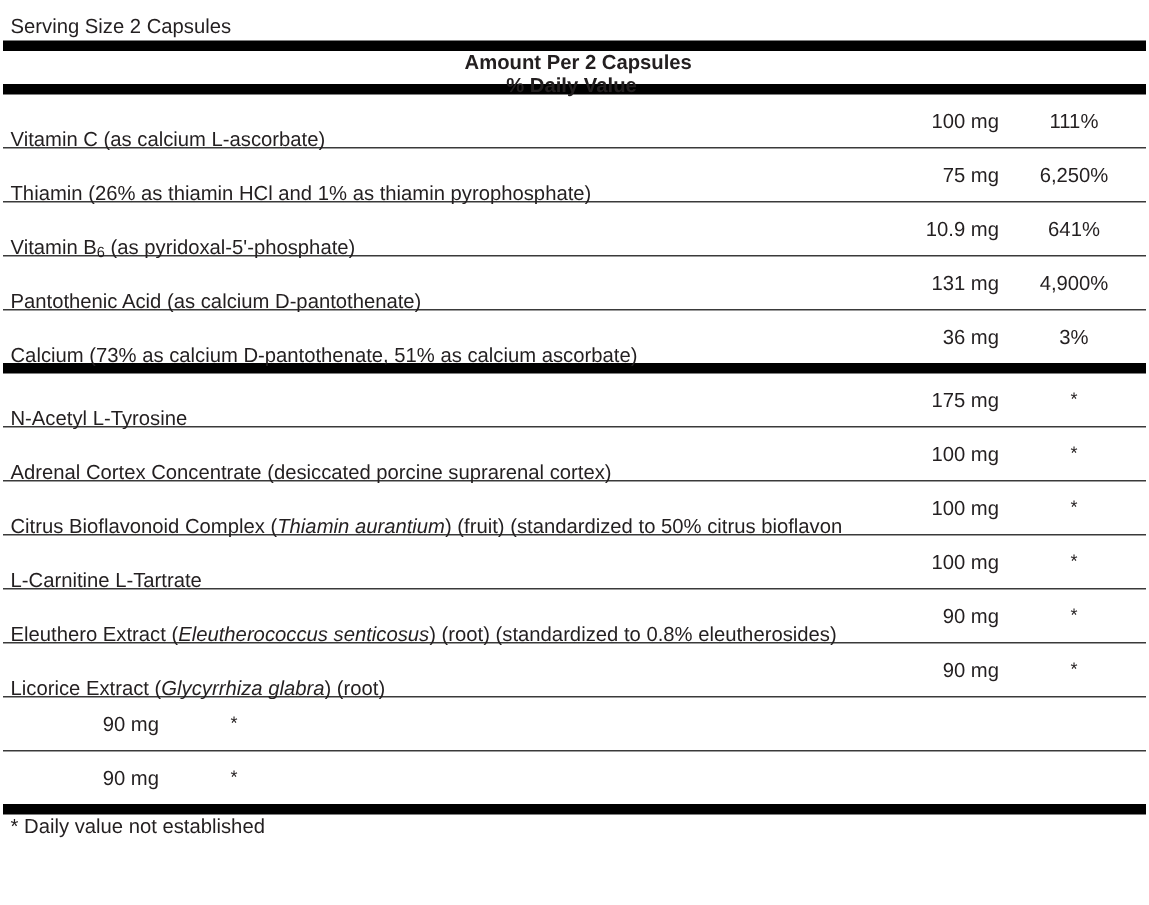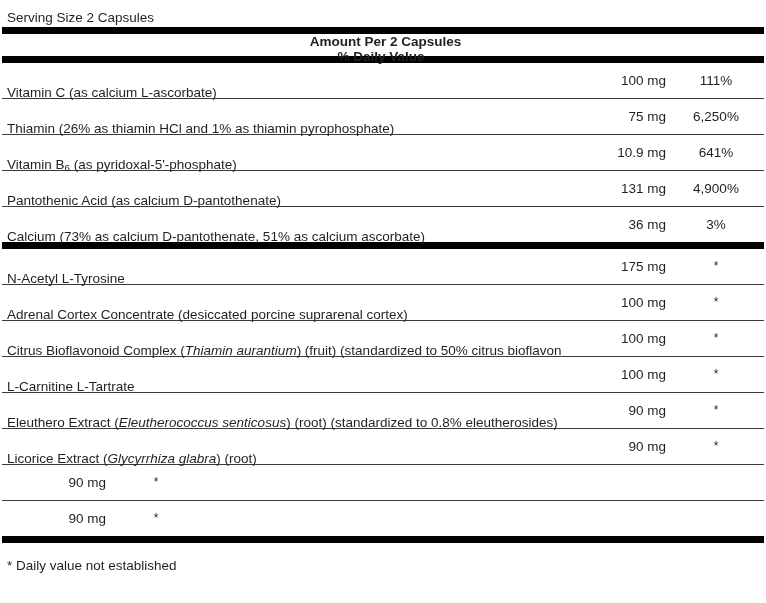--- a/index.html
+++ b/index.html
@@ -84,21 +84,21 @@
     white-space: nowrap;
   }
   .ing-dv.star {
     font-size: 12px;
     line-height: 1;
     position: relative;
     top: -1px;
   }
   .footnote {
     font-size: 13.5px;
-    padding: 15px 0 0 5px;
+    padding: 0 0 0 5px;
     white-space: nowrap;
   }
   i.sci {
     font-style: italic;
   }
   sub {
     font-size: 0.72em;
     line-height: 0;
     vertical-align: -0.22em;
   }

